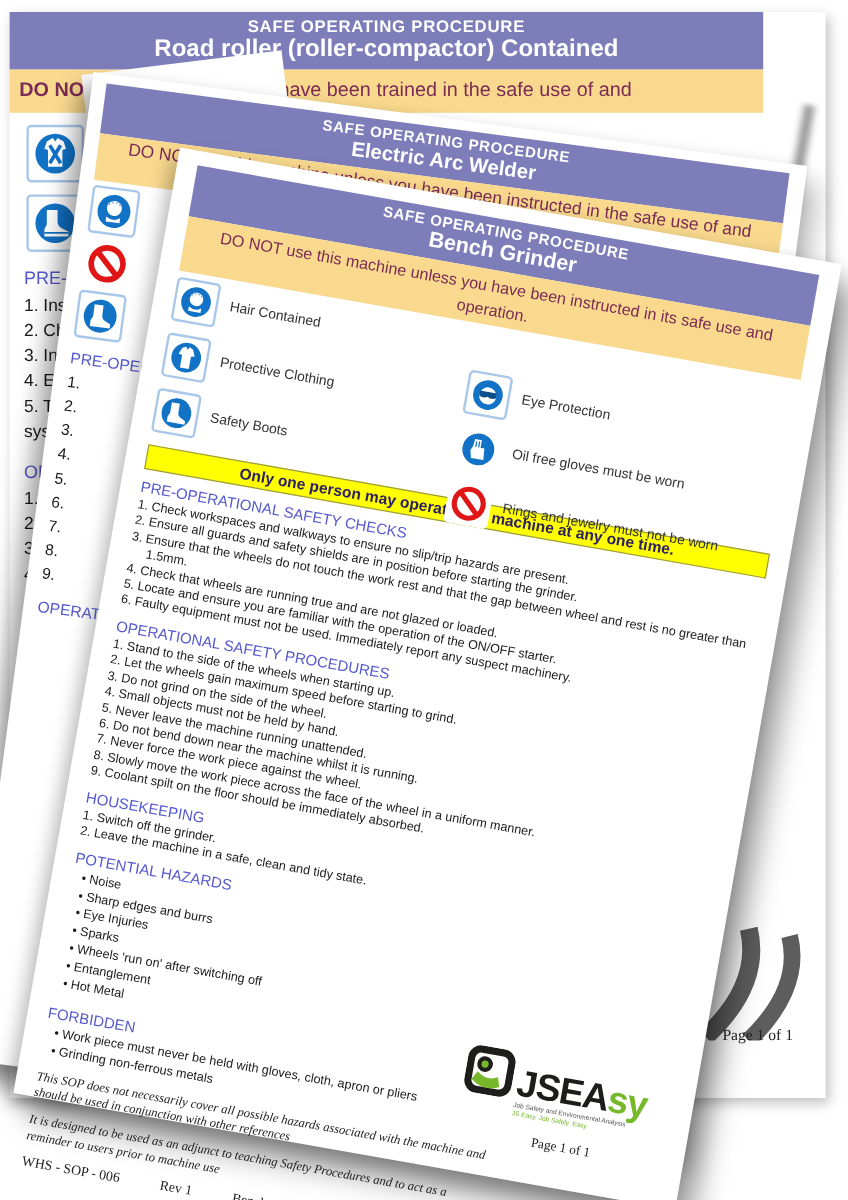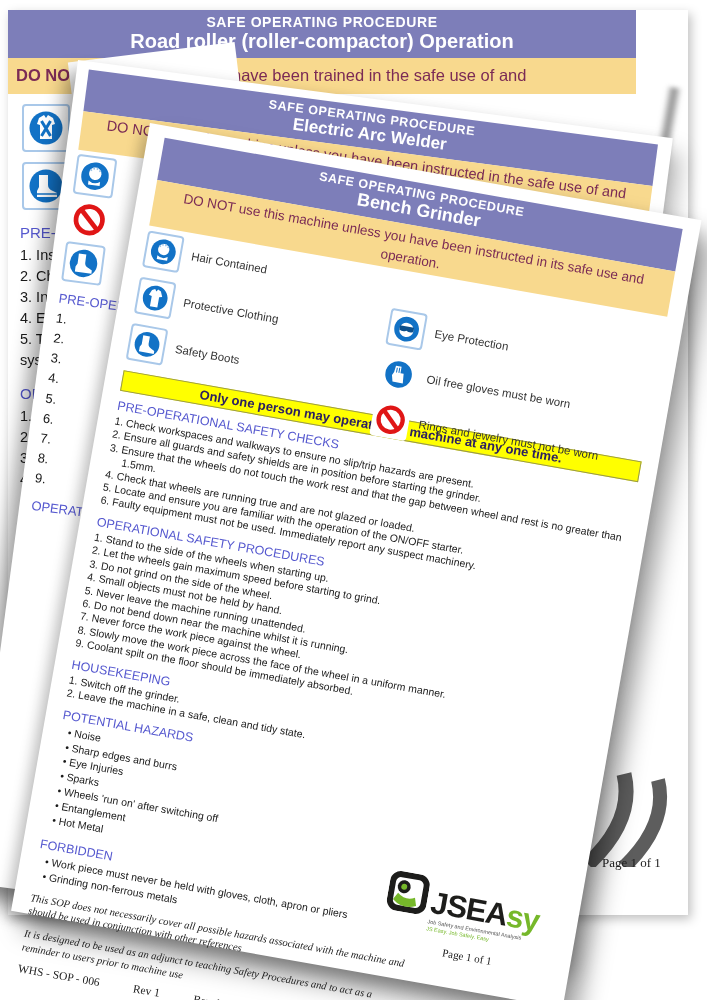--- a/index.html
+++ b/index.html
@@ -91,21 +91,21 @@
                  text-align:center;margin-top:10px;}
 </style>
 </head>
 <body>
 
 <div class="stage">
 
   <div class="page back">
     <div class="pband">
       <div class="kicker">SAFE OPERATING PROCEDURE</div>
-      <div class="ptitle">Road roller (roller-compactor) Operation</div>
+      <div class="ptitle">Road roller (roller-compactor) Contained</div>
     </div>
     <div class="warn">
       <span class="w1">DO NOT</span>
       <span class="w2">have been trained in the safe use of and</span>
     </div>
     <div class="back-body">
       <div class="back-iconrow">
         <span class="msq">
           <svg width="36" height="36" viewBox="0 0 36 36">
               <circle cx="18" cy="18" r="16.5" fill="#1272c6"></circle>

